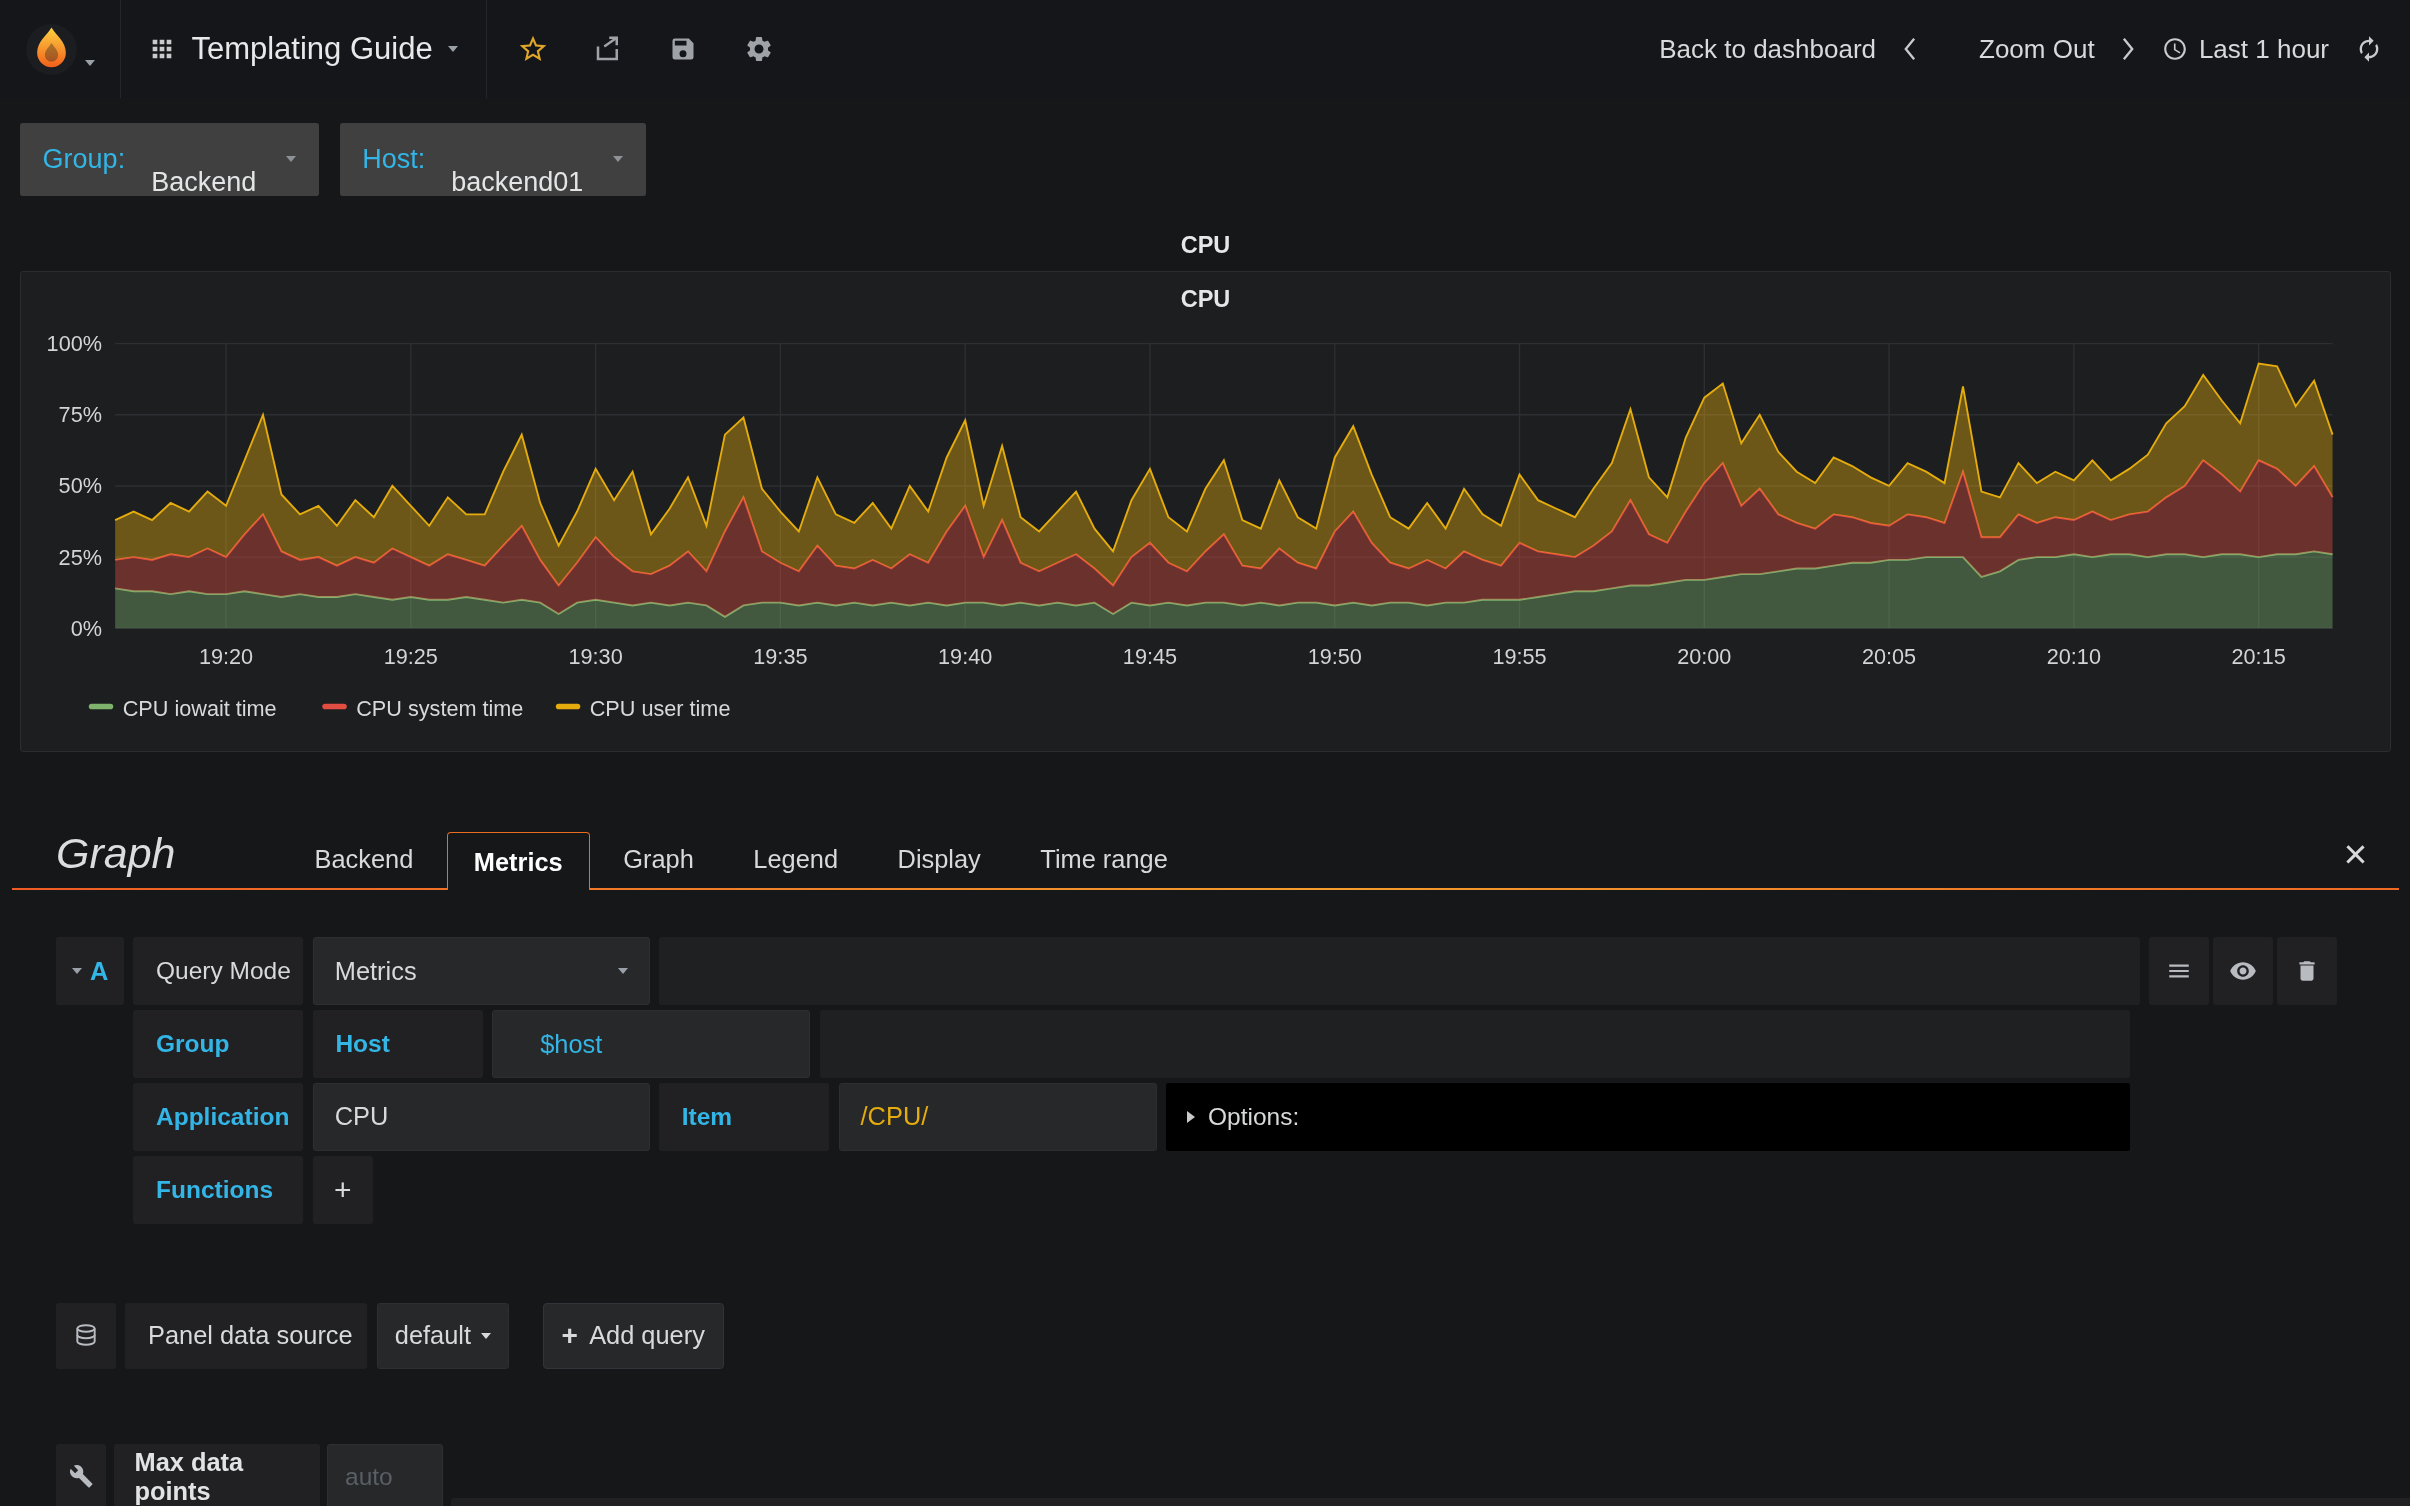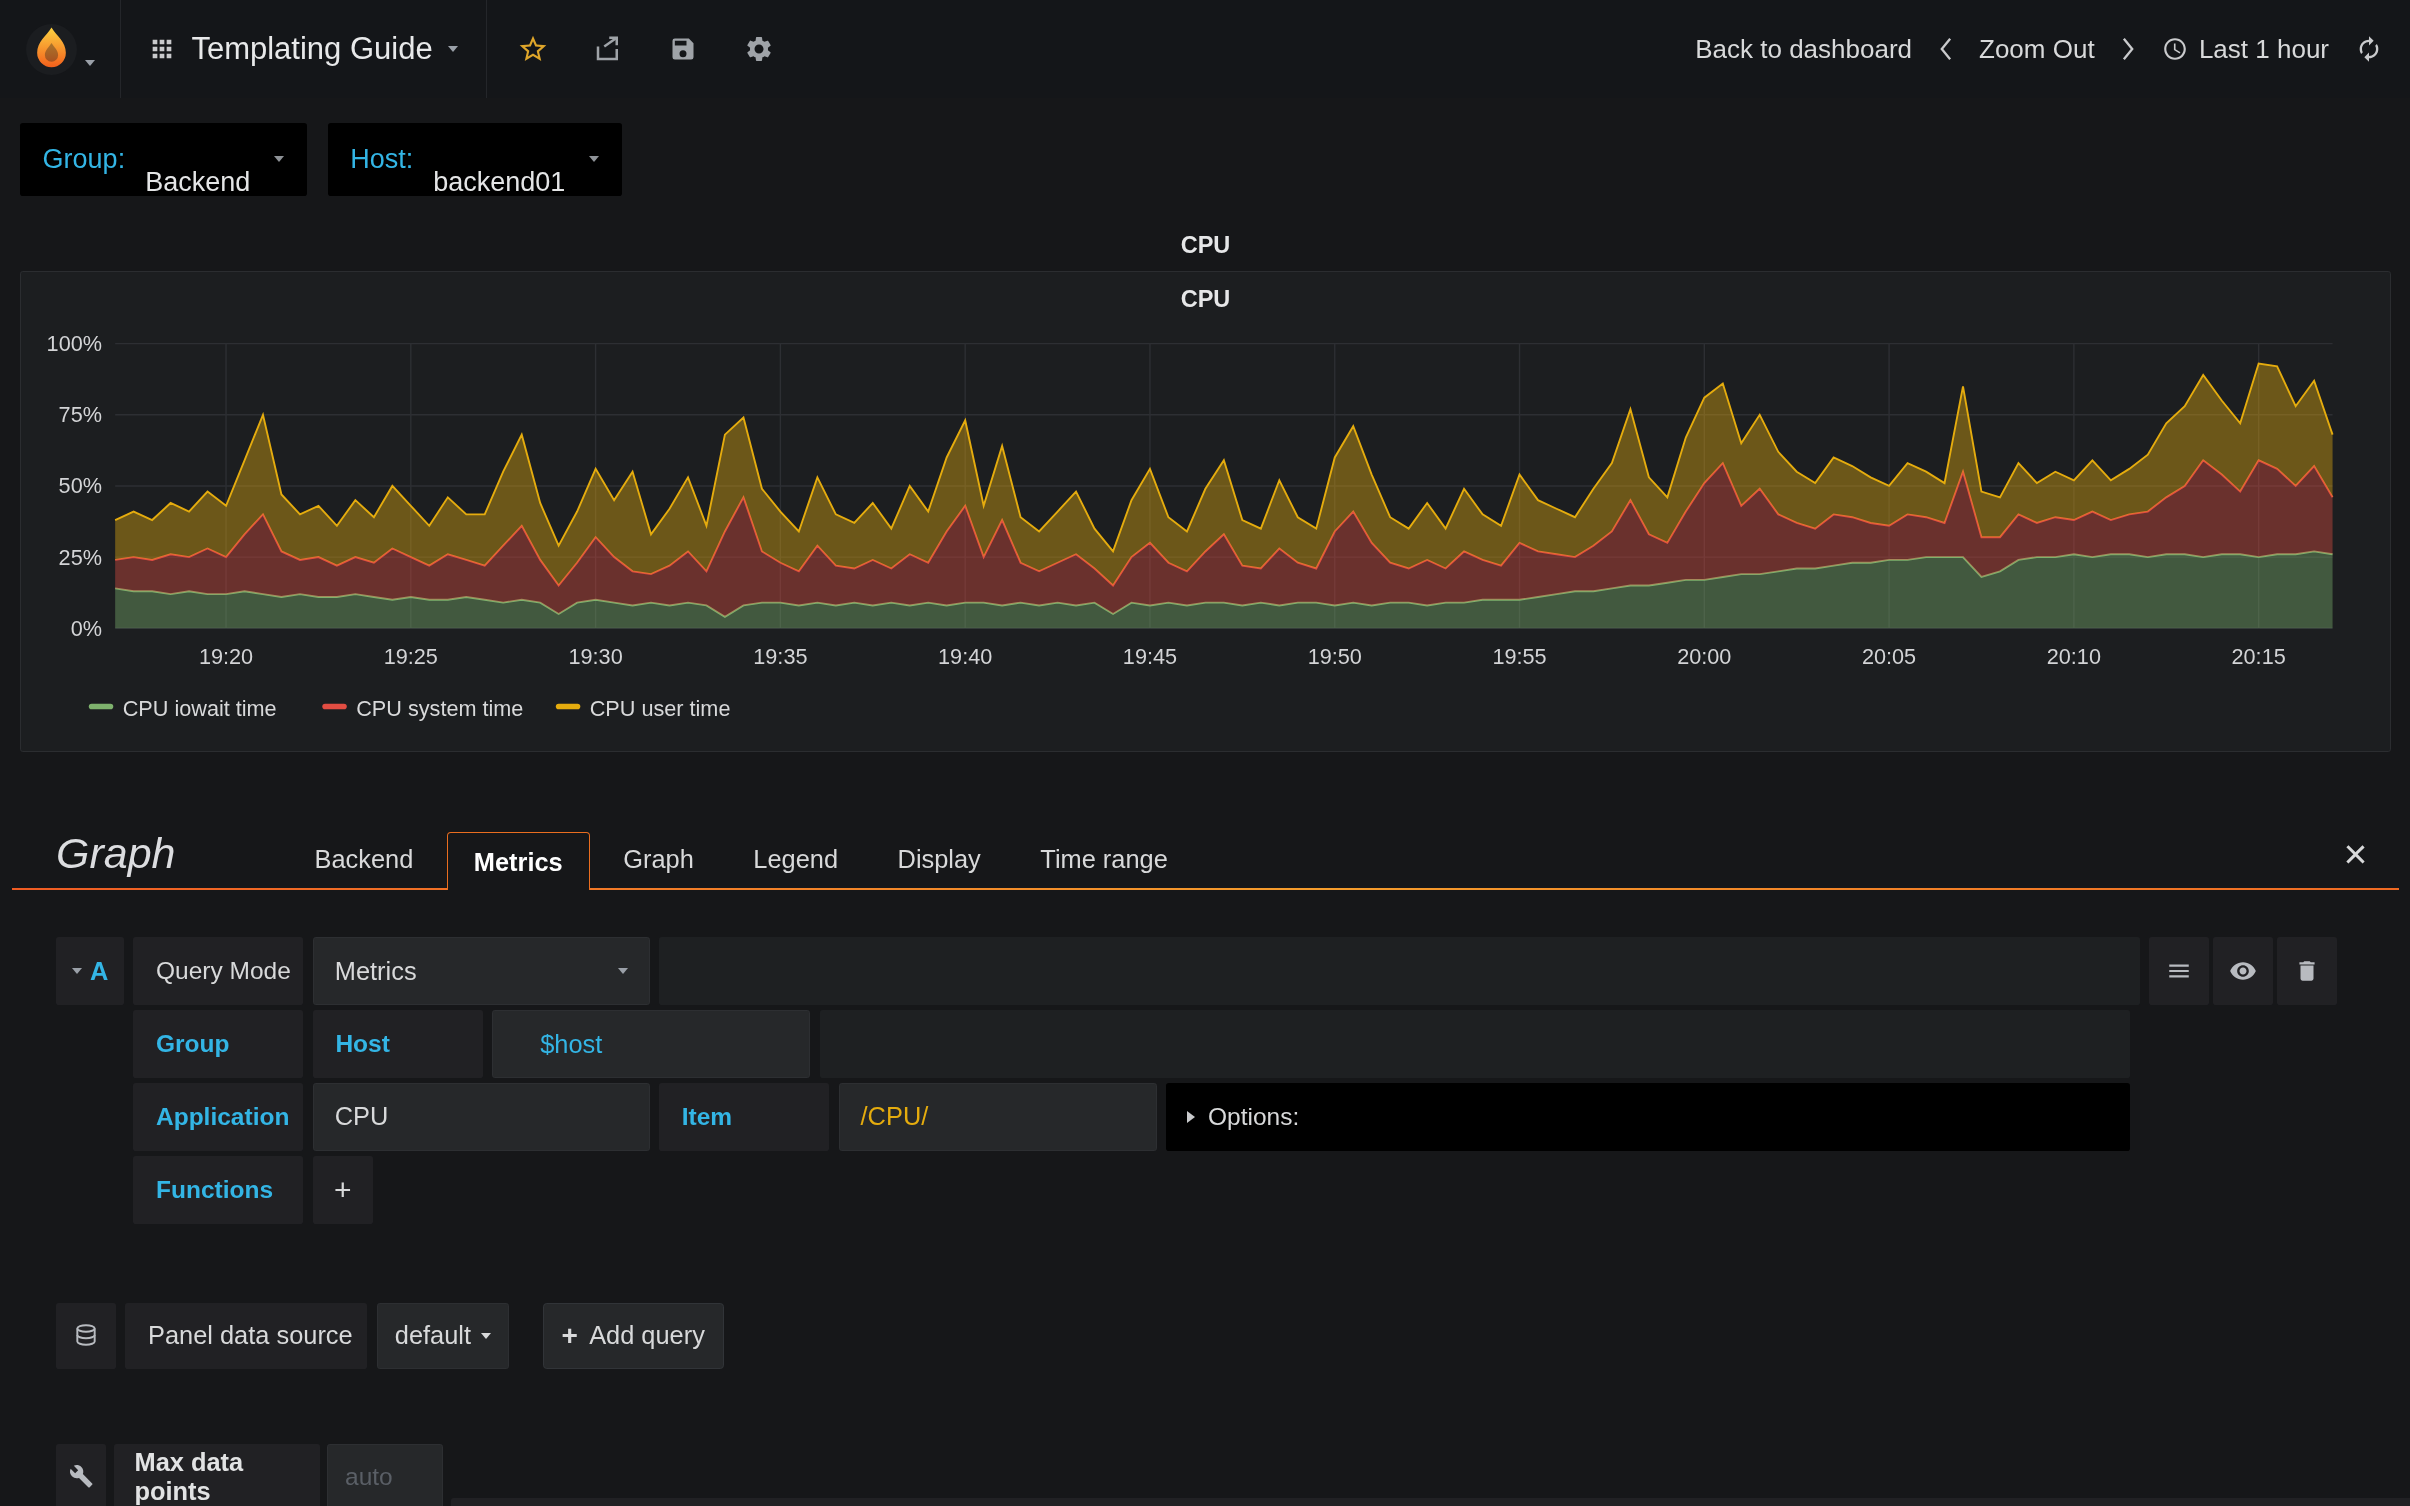--- a/index.html
+++ b/index.html
@@ -24,27 +24,27 @@
   }
   .nav-logo { display:flex; align-items:flex-end; gap:7.5px; padding:0 24.5px; height:100%; align-items:center; cursor:pointer; }
   .nav-logo .caret { color:#9aa0a8; margin-top:28px; }
   .vsep { width:0.9px; height:98px; background:#24262a; }
   .nav-title { display:flex; align-items:center; gap:15px; padding:0 28px; height:100%; cursor:pointer; }
   .nav-title .title { font-size:31px; color:#e8e9ea; }
   .nav-title .caret { color:#9aa0a8; }
   .nav-icons { display:flex; align-items:center; gap:9.4px; padding-left:13px; }
   .nav-icon-btn { width:66px; height:98px; display:flex; align-items:center; justify-content:center; cursor:pointer; background:none; border:none; }
   .nav-right { margin-left:auto; display:flex; align-items:center; gap:26px; padding-right:28px; }
-  .nav-right .navtext { font-size:26px; color:#d8d9da; cursor:pointer; background:none; border:none; font-family:inherit; }
+  .nav-right .navtext { font-size:26px; color:#d8d9da; cursor:pointer; background:none; border:none; font-family:inherit;margin-left:36px; }
   .nav-chev { background:none; border:none; cursor:pointer; display:flex; align-items:center; }
   .timepicker { display:flex; align-items:center; gap:11.3px; background:none; border:none; color:#d8d9da; font-size:26px; font-family:inherit; cursor:pointer; }
 
   
   .tvar-row { display:flex; gap:21px; margin:24.5px 0 0 20px; }
-  .tvar { background:#000000; height:73px; border-radius:2.8px; display:flex; align-items:center; padding:0 22.6px; gap:20px; font-size:27px; cursor:pointer; }
+  .tvar { background:#404040; height:73px; border-radius:2.8px; display:flex; align-items:center; padding:0 22.6px; gap:26px; font-size:27px; cursor:pointer; }
   .tvar .tlabel { color:#33b5e5; }
   .tvar .tvalue { color:#e4e5e6;margin-top:46px; }
   .tvar .caret { color:#8e9297; margin-left:3.8px; }
 
   
   .panel-wrap { margin:0 20px; }
   .panel-header-title { text-align:center; font-size:23.5px; font-weight:bold; color:#e6e7e8; margin-top:32px; height:34px; line-height:34px; cursor:pointer; }
   .graph-panel { margin-top:9.4px; background:#1c1e20; border:0.9px solid #2b2d30; border-radius:2.8px; padding-bottom:3.8px; }
   .chart-title { text-align:center; font-size:23.5px; font-weight:bold; color:#e6e7e8; height:49px; line-height:55px; cursor:pointer; }
   #cpu-chart { display:block; width:100%; height:426px; }

